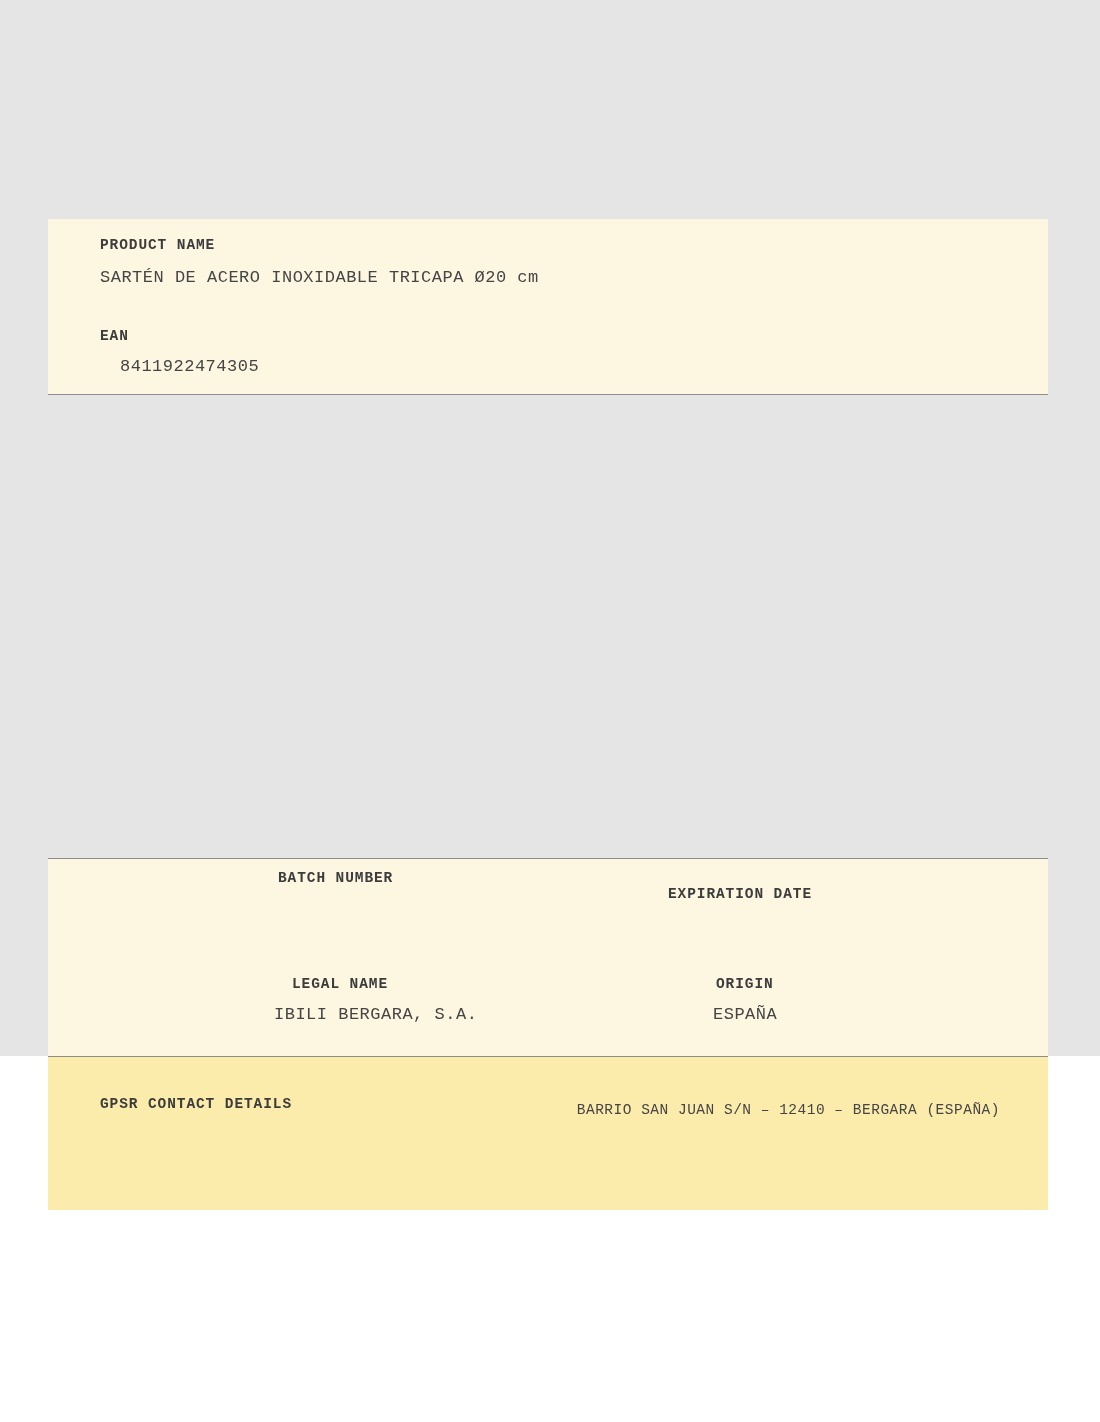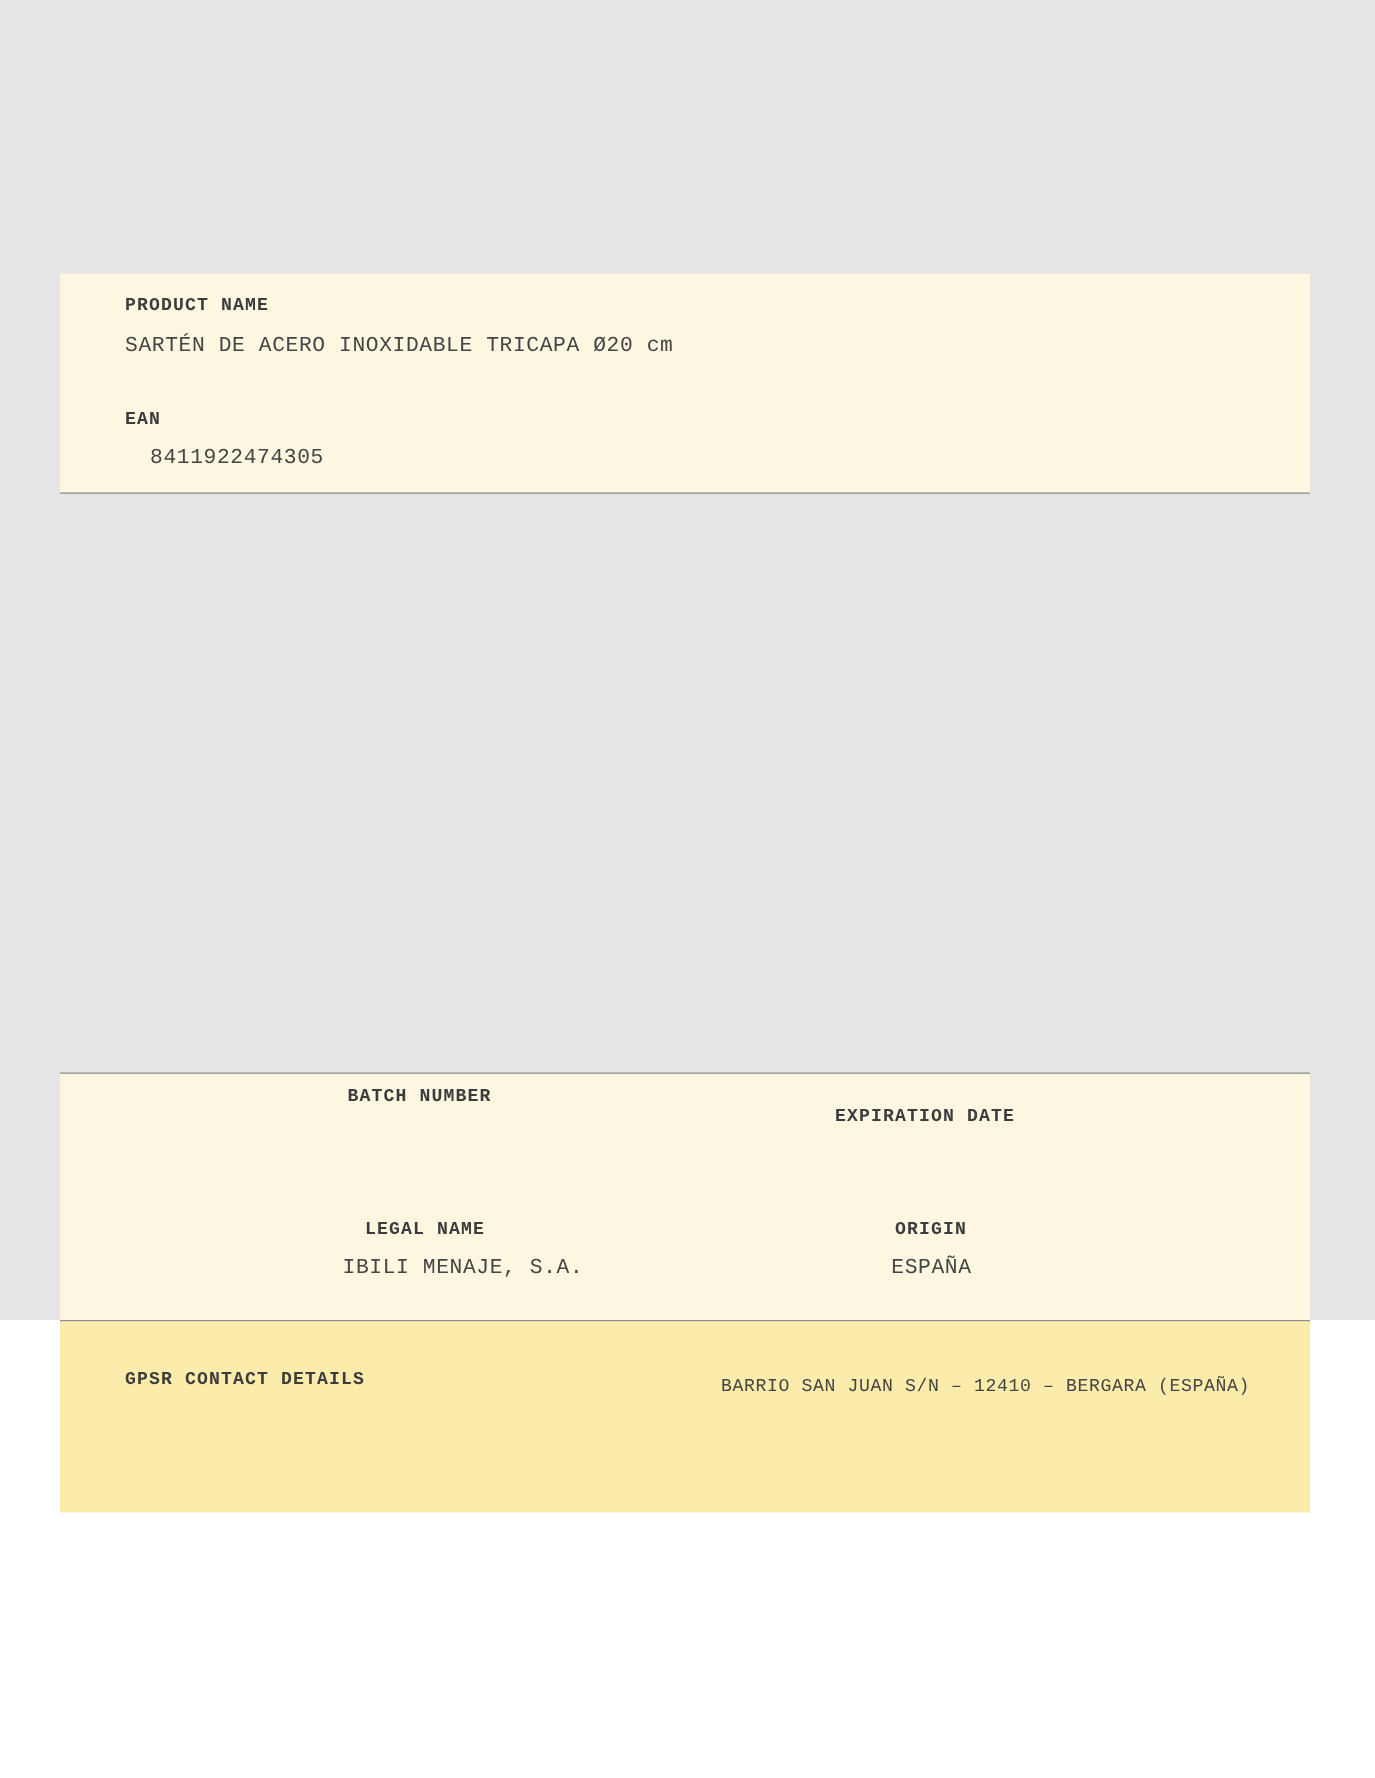--- a/index.html
+++ b/index.html
@@ -127,21 +127,21 @@
   <div class="label ean-label">EAN</div>
   <div class="value ean-value">8411922474305</div>
 
   <div class="block-mid"></div>
   <div class="rule rule-mid"></div>
 
   <div class="label col-batch">BATCH NUMBER</div>
   <div class="label col-exp">EXPIRATION DATE</div>
 
   <div class="label legal-label">LEGAL NAME</div>
-  <div class="value legal-value">IBILI MENAJE, S.A.</div>
+  <div class="value legal-value">IBILI BERGARA, S.A.</div>
 
   <div class="label origin-label">ORIGIN</div>
   <div class="value origin-value">ESPAÑA</div>
 
   <div class="block-bottom"></div>
   <div class="rule rule-low"></div>
 
   <div class="label gpsr-label">GPSR CONTACT DETAILS</div>
 
   <div class="contact-lines">

